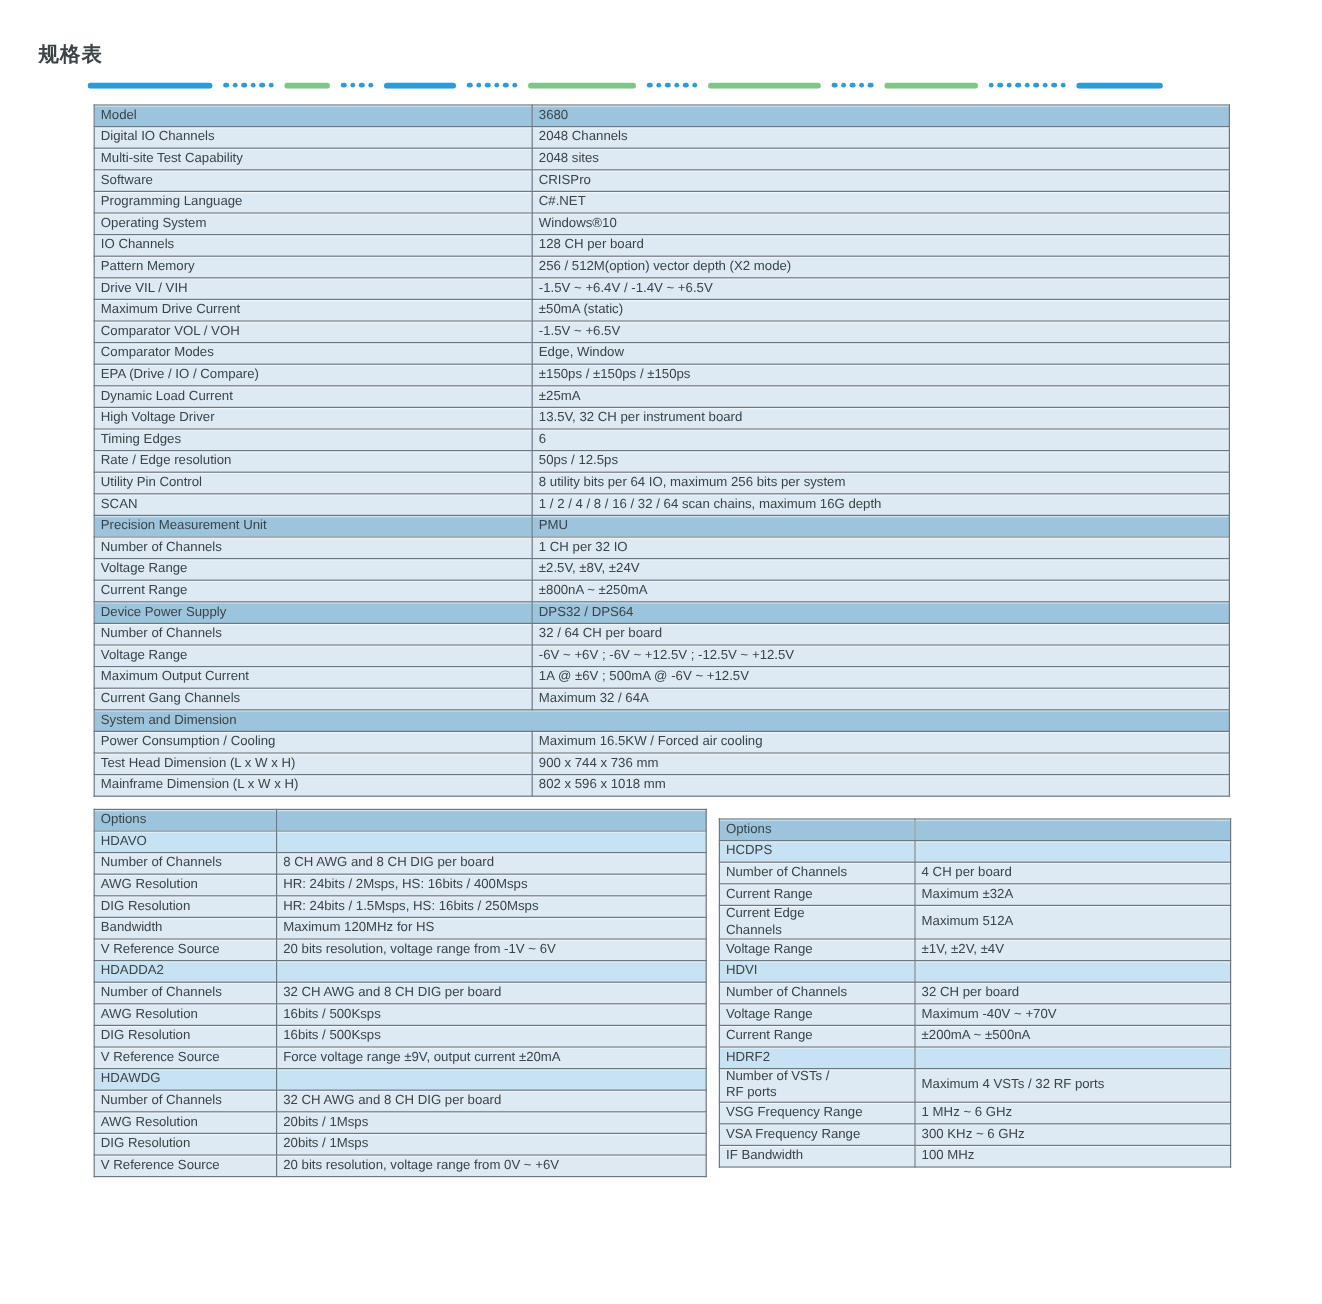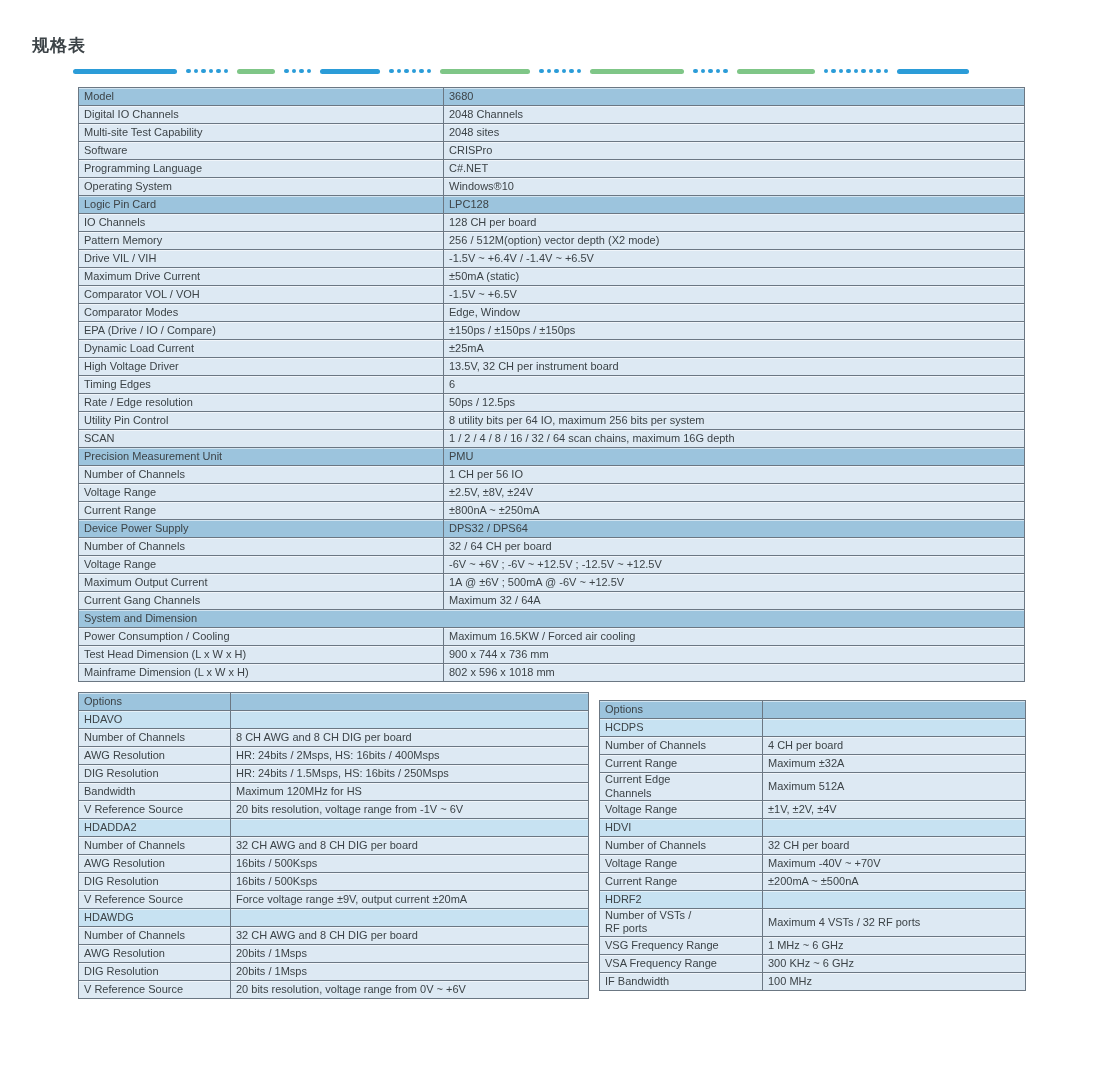--- a/index.html
+++ b/index.html
@@ -133,24 +133,20 @@
           <td>CRISPro</td>
         </tr>
         <tr class="data">
           <td>Programming Language</td>
           <td>C#.NET</td>
         </tr>
         <tr class="data">
           <td>Operating System</td>
           <td>Windows®10</td>
         </tr>
-        <tr class="header">
-          <td>Logic Pin Card</td>
-          <td>LPC128</td>
-        </tr>
         <tr class="data">
           <td>IO Channels</td>
           <td>128 CH per board</td>
         </tr>
         <tr class="data">
           <td>Pattern Memory</td>
           <td>256 / 512M(option) vector depth (X2 mode)</td>
         </tr>
         <tr class="data">
           <td>Drive VIL / VIH</td>
@@ -195,21 +191,21 @@
         <tr class="data">
           <td>SCAN</td>
           <td>1 / 2 / 4 / 8 / 16 / 32 / 64 scan chains, maximum 16G depth</td>
         </tr>
         <tr class="header">
           <td>Precision Measurement Unit</td>
           <td>PMU</td>
         </tr>
         <tr class="data">
           <td>Number of Channels</td>
-          <td>1 CH per 56 IO</td>
+          <td>1 CH per 32 IO</td>
         </tr>
         <tr class="data">
           <td>Voltage Range</td>
           <td>±2.5V, ±8V, ±24V</td>
         </tr>
         <tr class="data">
           <td>Current Range</td>
           <td>±800nA ~ ±250mA</td>
         </tr>
         <tr class="header">

